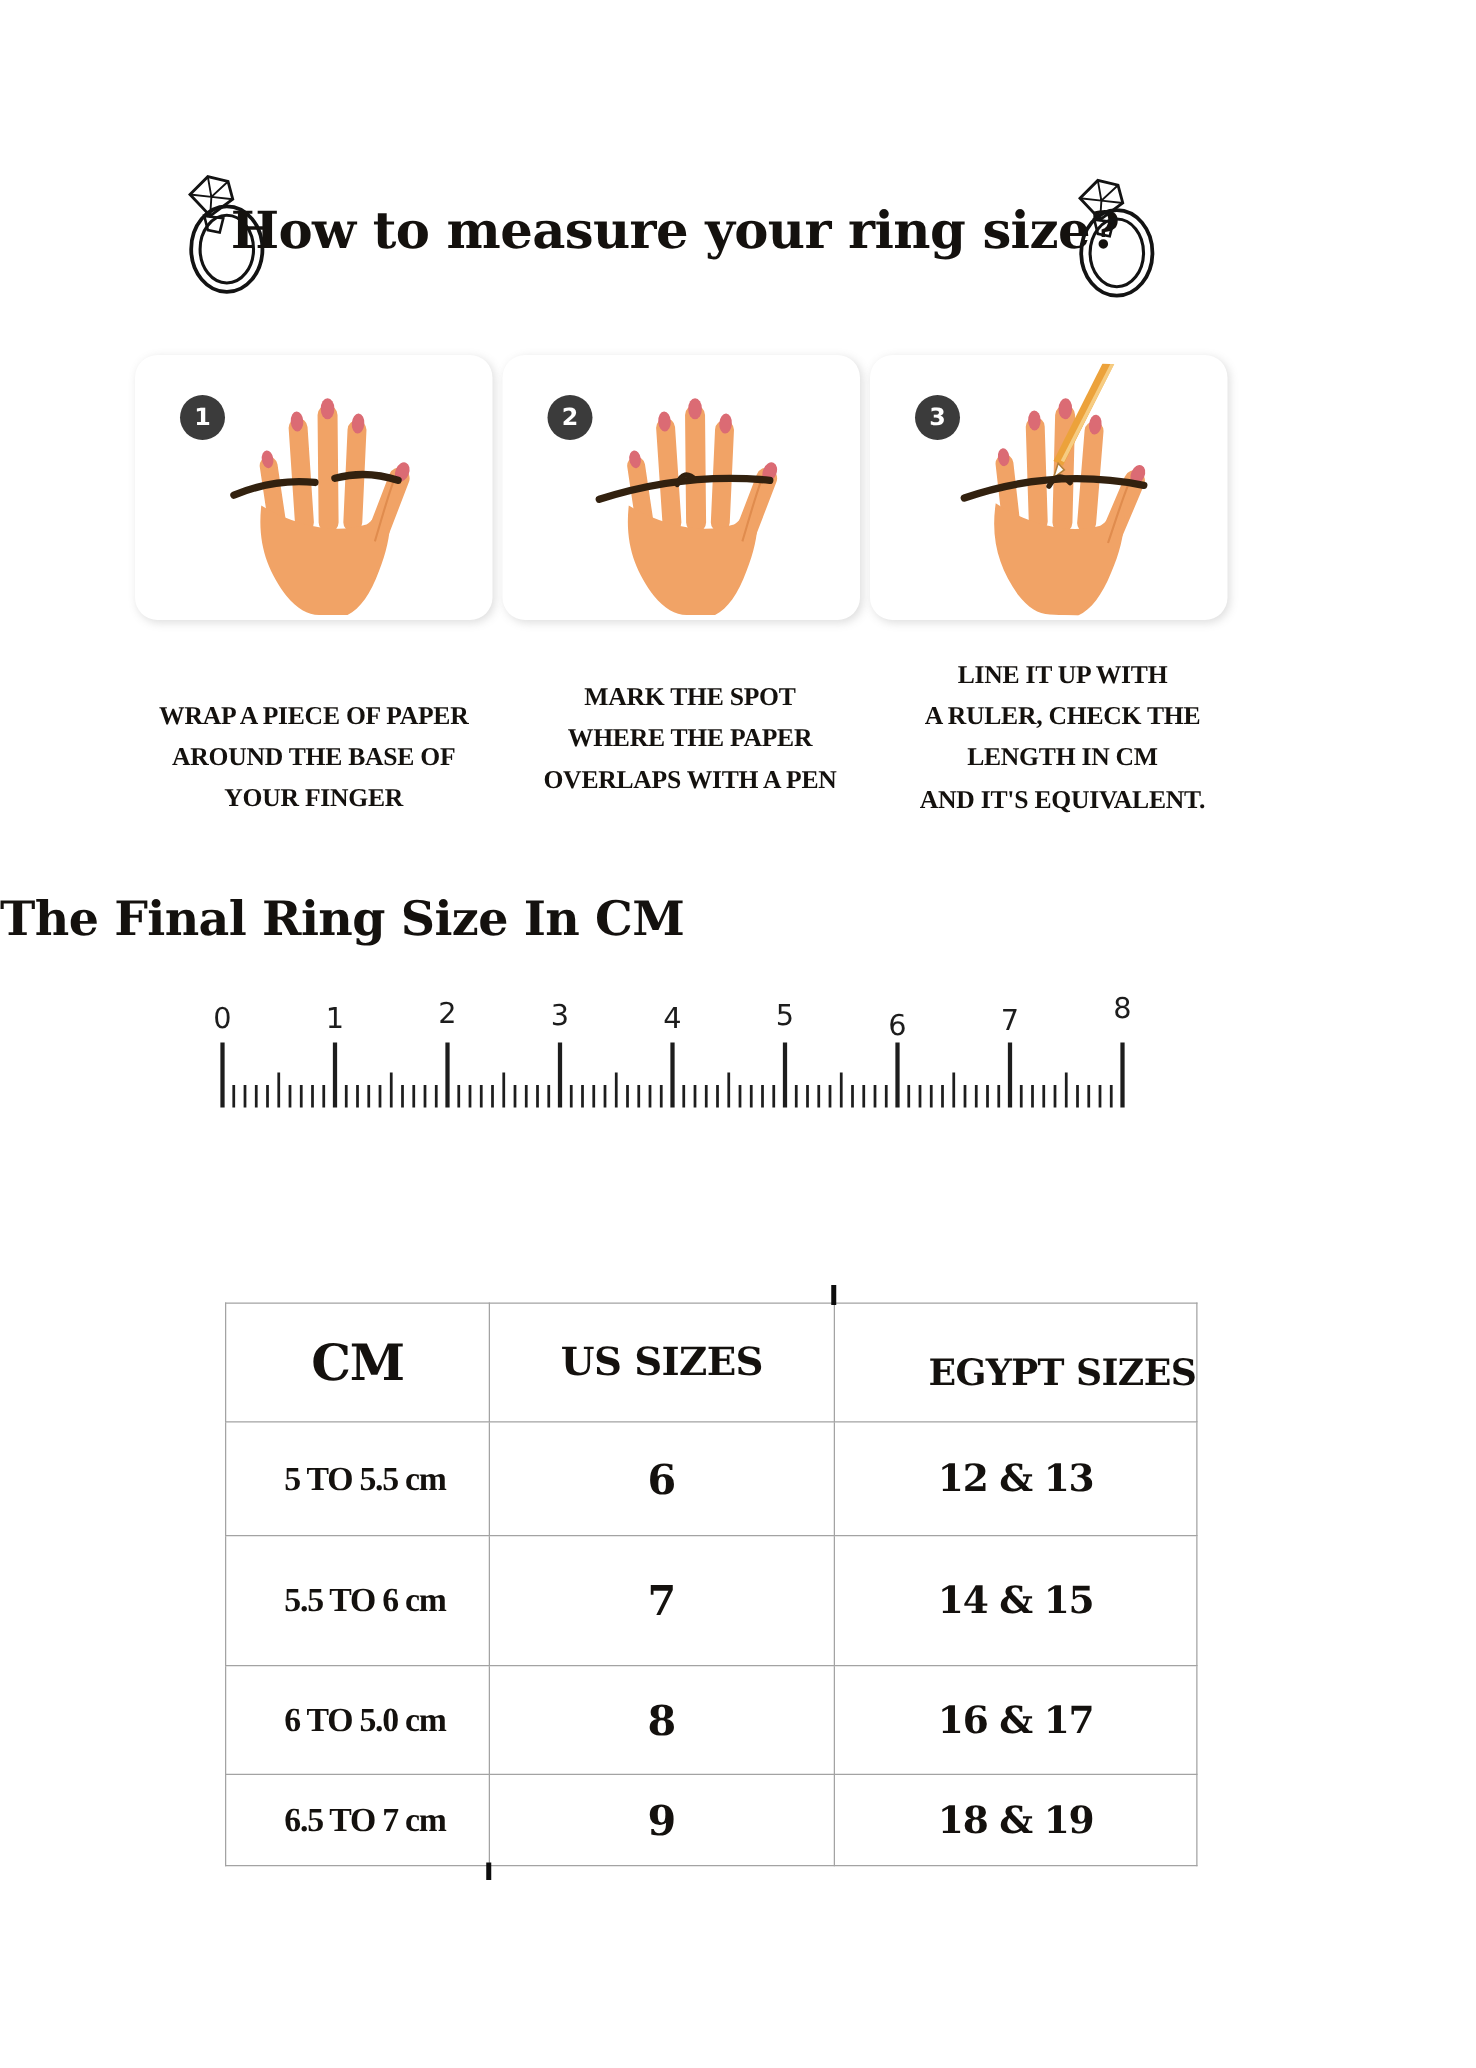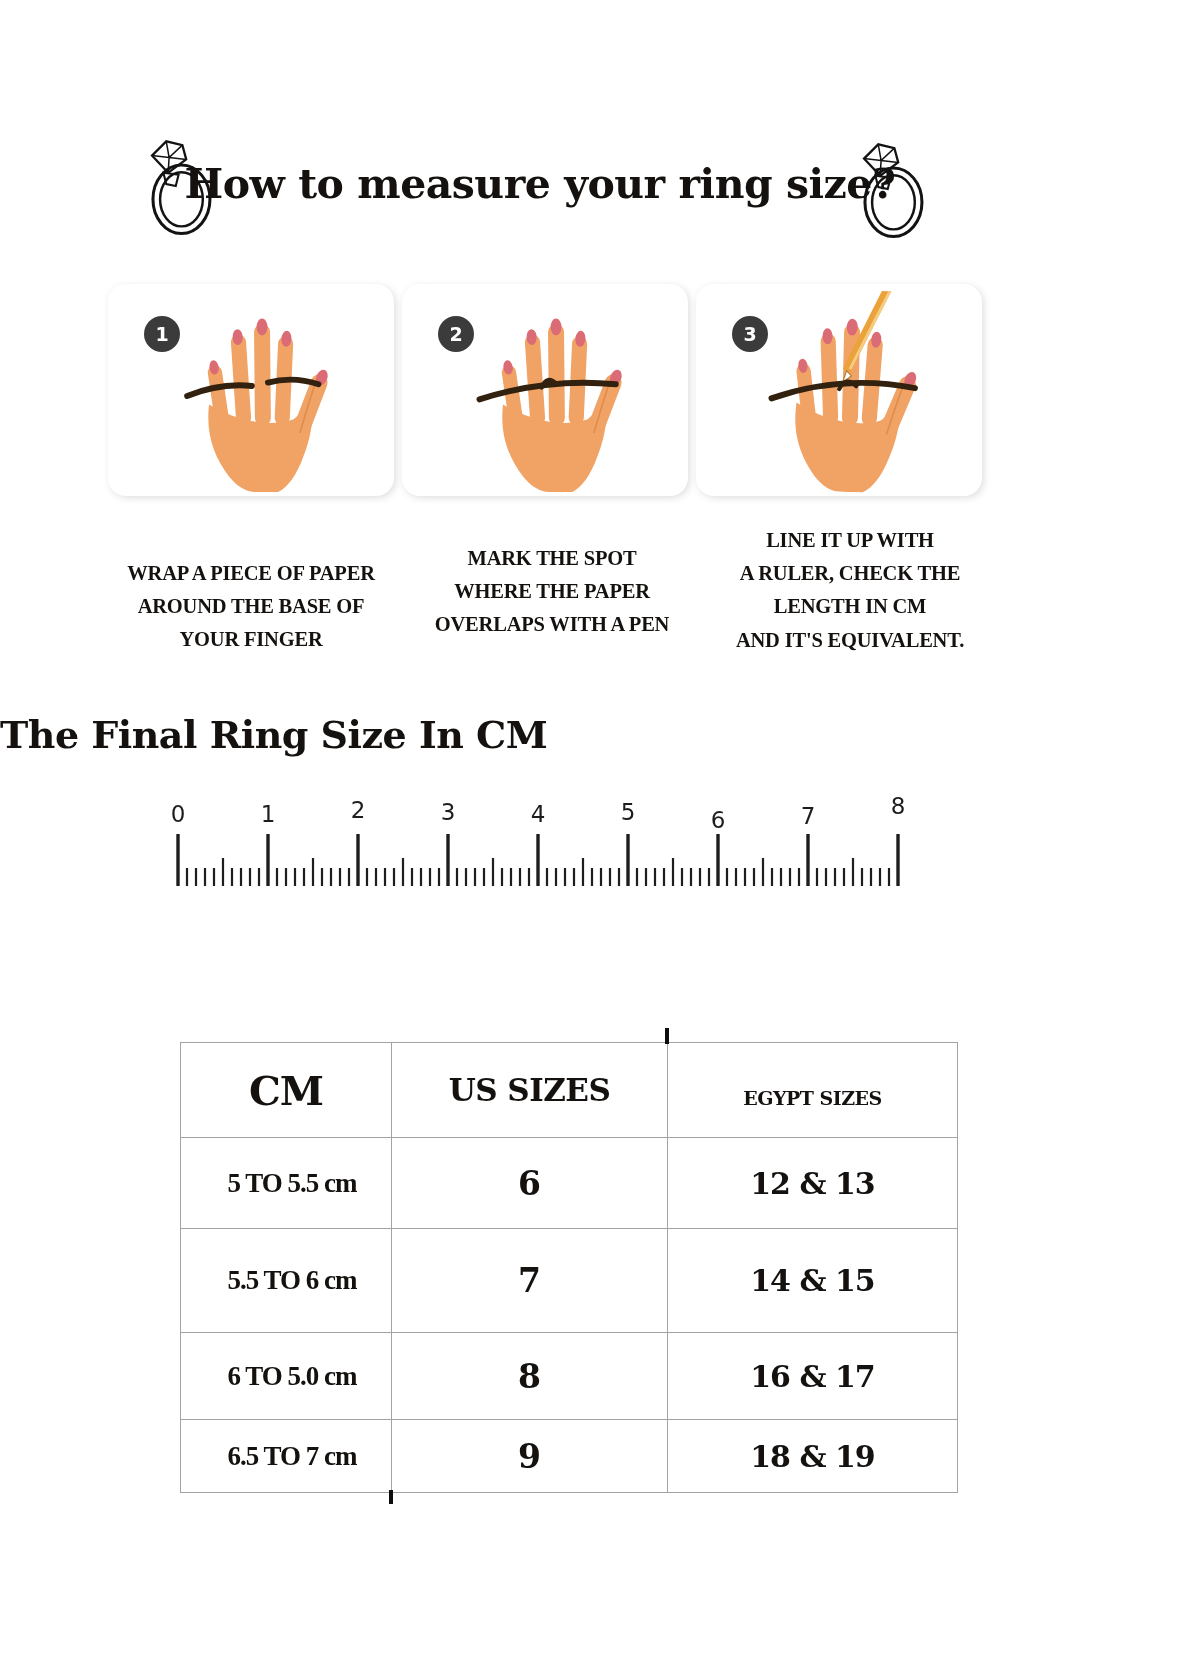--- a/index.html
+++ b/index.html
@@ -65,21 +65,21 @@
   }
   .size-table td,.size-table th{
     border:1px solid #a3a3a3;
     padding:0;margin:0;
   }
   .size-table th{
     font-family:"DejaVu Serif", serif;font-weight:700;
   }
   .th-cm{font-size:40px;letter-spacing:-1px;}
   .th-us{font-size:31px;letter-spacing:-0.5px;}
-  .th-egypt{font-size:19px;letter-spacing:-0.5px;padding-top:16px !important;}
+  .th-egypt{font-size:29px;letter-spacing:-0.5px;padding-top:16px !important;text-align:right;}
   .cell-cm{
     text-align:center;padding-left:12px !important;
     font-weight:700;font-size:27px;letter-spacing:-1px;
   }
   .cell-us{text-align:center;font-weight:700;font-size:33px;font-family:"DejaVu Serif",serif;}
   .cell-egypt{text-align:center;font-weight:700;font-size:30px;letter-spacing:-1px;font-family:"DejaVu Serif",serif;}
   .artifact{position:absolute;background:#0d0d0d;width:4px;}
   .artifact.a-top{left:665px;top:1028px;height:16px;}
   .artifact.a-bottom{left:389px;top:1490px;height:14px;}
 </style>

